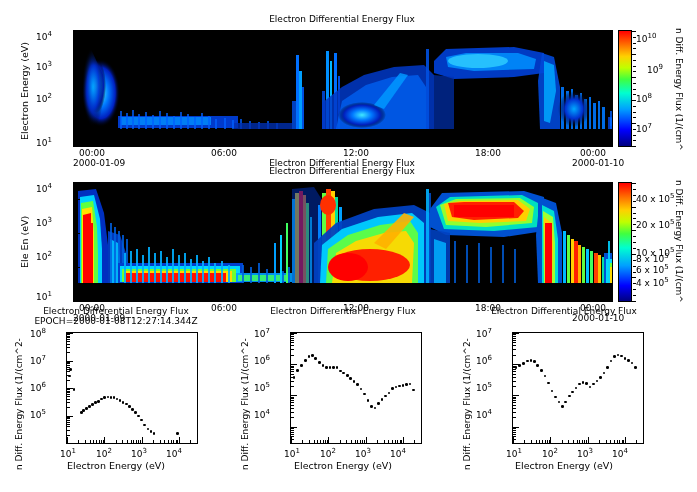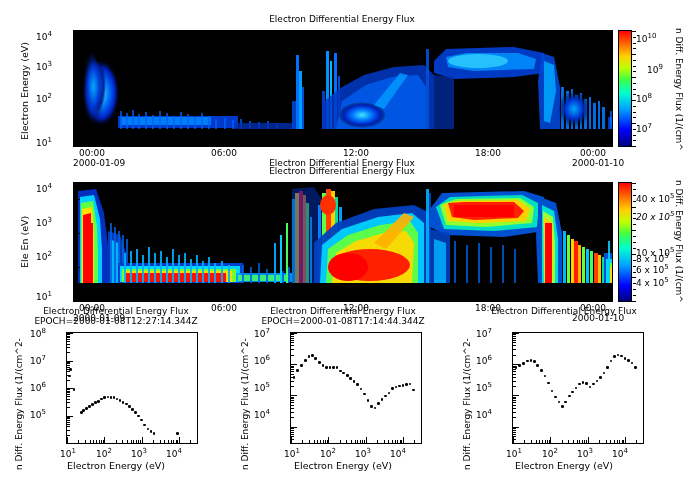--- a/index.html
+++ b/index.html
@@ -506,21 +506,21 @@
       <div class="tk" style="position: absolute; right: -5px; top: 76.7px; height: 1px; width: 3px; background: rgb(0, 0, 0);"></div>
       <div class="tk" style="position: absolute; right: -5px; top: 82.6px; height: 1px; width: 3px; background: rgb(0, 0, 0);"></div>
       <div class="tk" style="position: absolute; right: -5px; top: 88.5px; height: 1px; width: 3px; background: rgb(0, 0, 0);"></div>
       <div class="tk" style="position: absolute; right: -5px; top: 94.4px; height: 1px; width: 5px; background: rgb(0, 0, 0);"></div>
       <div class="tk" style="position: absolute; right: -5px; top: 100.3px; height: 1px; width: 3px; background: rgb(0, 0, 0);"></div>
       <div class="tk" style="position: absolute; right: -5px; top: 106.2px; height: 1px; width: 3px; background: rgb(0, 0, 0);"></div>
       <div class="tk" style="position: absolute; right: -5px; top: 112.1px; height: 1px; width: 3px; background: rgb(0, 0, 0);"></div>
       <div class="tk" style="position: absolute; right: -5px; top: 118px; height: 1px; width: 5px; background: rgb(0, 0, 0);"></div>
     </div>
   <div class="abs tick" style="left:636px;top:192px;">40 x 10<span class="sup">5</span></div>
-  <div class="abs tick" style="left:636px;top:210px;font-style:italic;">20 x 10<span class="sup">5</span></div>
+  <div class="abs tick" style="left:636px;top:218px;">20 x 10<span class="sup">5</span></div>
   <div class="abs tick" style="left:636px;top:246px;">10 x 10<span class="sup">5</span></div>
   <div class="abs tick" style="left:636px;top:252px;">8 x 10<span class="sup">5</span></div>
   <div class="abs tick" style="left:636px;top:263px;">6 x 10<span class="sup">5</span></div>
   <div class="abs tick" style="left:636px;top:276px;">4 x 10<span class="sup">5</span></div>
   <div class="abs rot axlbl" style="left:684px;top:180px;transform:rotate(90deg);font-size:9px;">n Diff. Energy Flux (1/(cm^</div>
 
   <div class="abs tick" style="left:79px;top:303px;">00:00</div>
   <div class="abs tick" style="left:73px;top:313px;">2000-01-09</div>
   <div class="abs tick" style="left:211px;top:303px;">06:00</div>
   <div class="abs tick" style="left:343px;top:303px;">12:00</div>
@@ -640,21 +640,20 @@
       </div>
     <div class="abs tick" style="left:60px;top:147px;">10<span class="sup">1</span></div>
     <div class="abs tick" style="left:96px;top:147px;">10<span class="sup">2</span></div>
     <div class="abs tick" style="left:131px;top:147px;">10<span class="sup">3</span></div>
     <div class="abs tick" style="left:166px;top:147px;">10<span class="sup">4</span></div>
     <div class="abs axlbl" style="left:0px;top:160px;width:232px;text-align:center;">Electron Energy (eV)</div>
   </div>
 
   <div class="panel" style="left:232px;top:300px;width:222px;height:192px;">
     <div class="abs ttl" style="left:0px;top:6px;width:222px;">Electron Differential Energy Flux</div>
-    <div class="abs ttl" style="left:0px;top:16px;width:222px;">EPOCH=2000-01-08T17:14:44.344Z</div>
     <div class="abs rot axlbl" style="left:8px;top:170px;transform:rotate(-90deg);font-size:9px;">n Diff. Energy Flux (1/(cm^2-</div>
     <div class="abs tick" style="left:22px;top:27px;">10<span class="sup">7</span></div>
     <div class="abs tick" style="left:22px;top:54px;">10<span class="sup">6</span></div>
     <div class="abs tick" style="left:22px;top:81px;">10<span class="sup">5</span></div>
     <div class="abs tick" style="left:22px;top:108px;">10<span class="sup">4</span></div>
     <div class="pbox" style="left:58px;top:32px;width:130px;height:110px;">
       <div class="dots">
           <div class="dot" style="left: 1.66037px; top: 43.0455px;"></div>
           <div class="dot" style="left: 5.28357px; top: 36.4069px;"></div>
           <div class="dot" style="left: 9.12183px; top: 31.3532px;"></div>

